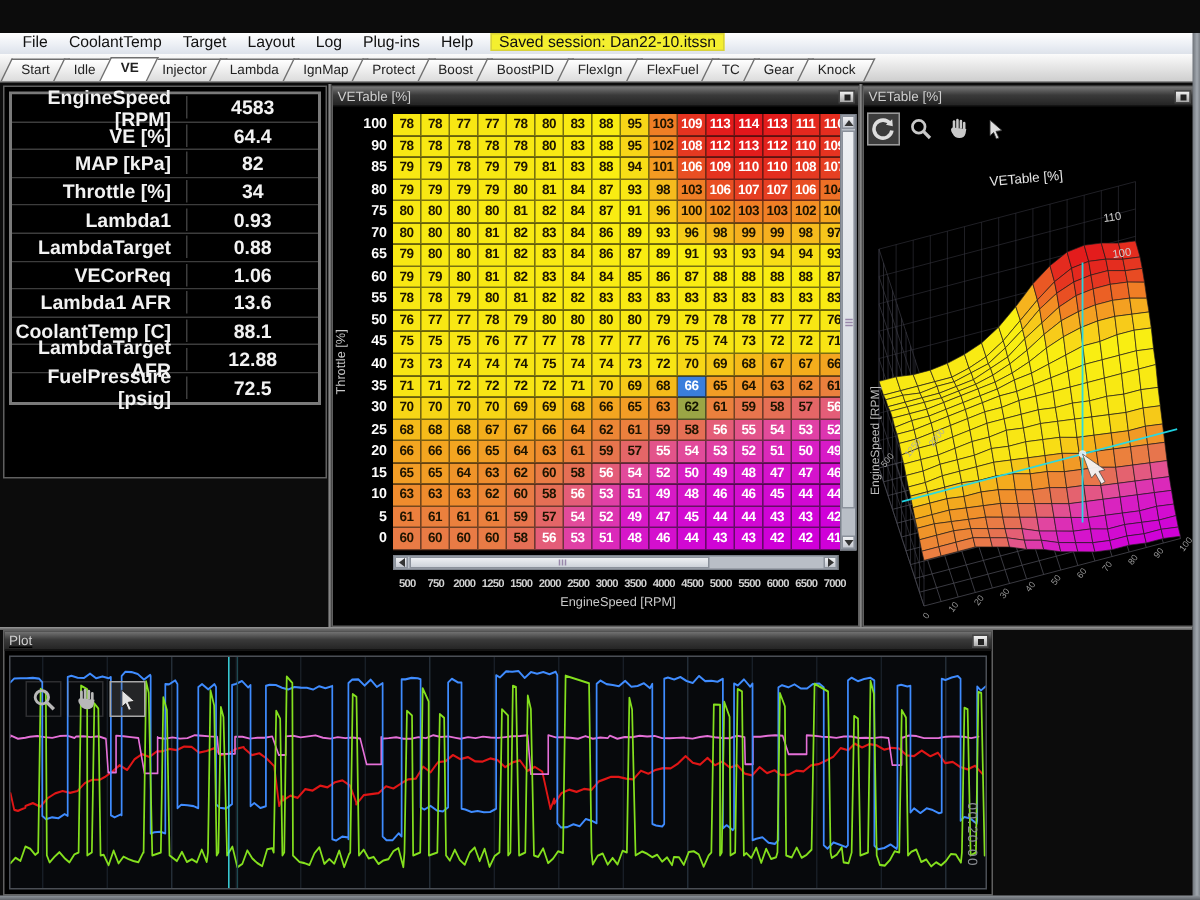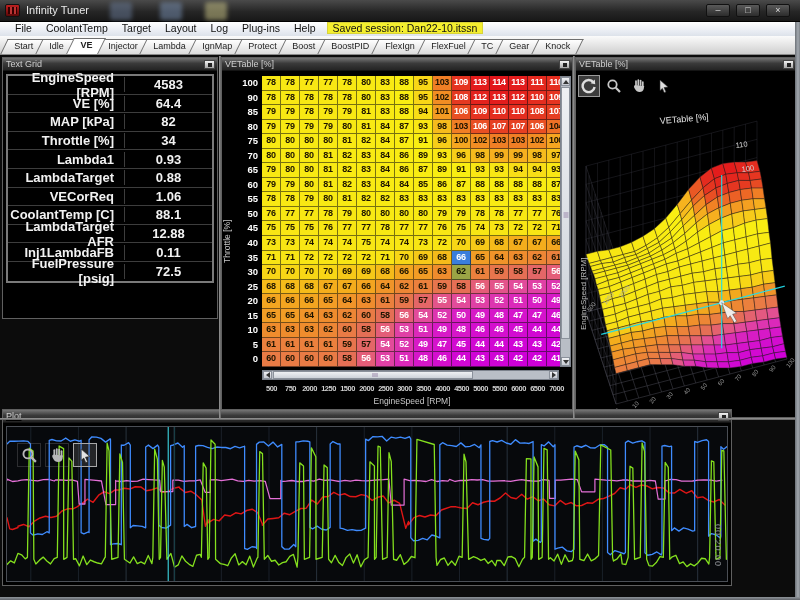--- a/index.html
+++ b/index.html
@@ -101,32 +101,20 @@
   .frame-right { position:absolute; right:0; top:22px; width:5px; bottom:0;
     background:linear-gradient(90deg,#6d7278,#a2a8af 60%,#7c8187); }
   .frame-bottom { position:absolute; left:0; bottom:0; height:3px; width:100%;
     background:linear-gradient(#8f949a,#60646a); }
 </style>
 </head>
 <body>
 
 <div class="window">
 
-  <div class="titlebar">
-    <div class="appicon"></div>
-    <div class="title">Infinity Tuner</div>
-    <div class="ghost" style="left:110px;background:#6a7c9a"></div>
-    <div class="ghost" style="left:160px;background:#7a92b5"></div>
-    <div class="ghost" style="left:205px;background:#cfc98a"></div>
-    <div class="winbtns">
-      <div class="winbtn">–</div>
-      <div class="winbtn">□</div>
-      <div class="winbtn">×</div>
-    </div>
-  </div>
 
   <div class="menubar">
     <span id="menu-items" style="display:flex">
         <span class="menuitem">File</span>
         <span class="menuitem">CoolantTemp</span>
         <span class="menuitem">Target</span>
         <span class="menuitem">Layout</span>
         <span class="menuitem">Log</span>
         <span class="menuitem">Plug-ins</span>
         <span class="menuitem">Help</span>
@@ -145,24 +133,20 @@
       <div class="tab"><span>Boost</span></div>
       <div class="tab"><span>BoostPID</span></div>
       <div class="tab"><span>FlexIgn</span></div>
       <div class="tab"><span>FlexFuel</span></div>
       <div class="tab"><span>TC</span></div>
       <div class="tab"><span>Gear</span></div>
       <div class="tab"><span>Knock</span></div>
     </div>
 
   <div class="panel" style="left:2px; top:57px; width:216px; height:262px;">
-    <div class="phead">
-      <span>Text Grid</span>
-      <span class="pbtn"></span>
-    </div>
     <div id="textgrid-table">
         <div class="tg-row">
           <div class="tg-label">EngineSpeed [RPM]</div>
           <div class="tg-value">4583</div>
         </div>
         <div class="tg-row">
           <div class="tg-label">VE [%]</div>
           <div class="tg-value">64.4</div>
         </div>
         <div class="tg-row">
@@ -179,30 +163,30 @@
         </div>
         <div class="tg-row">
           <div class="tg-label">LambdaTarget</div>
           <div class="tg-value">0.88</div>
         </div>
         <div class="tg-row">
           <div class="tg-label">VECorReq</div>
           <div class="tg-value">1.06</div>
         </div>
         <div class="tg-row">
+          <div class="tg-label">Lambda1 AFR</div>
+          <div class="tg-value">13.6</div>
+        </div>
+        <div class="tg-row">
           <div class="tg-label">CoolantTemp [C]</div>
           <div class="tg-value">88.1</div>
         </div>
         <div class="tg-row">
           <div class="tg-label">LambdaTarget AFR</div>
           <div class="tg-value">12.88</div>
-        </div>
-        <div class="tg-row">
-          <div class="tg-label">Inj1LambdaFB</div>
-          <div class="tg-value">0.11</div>
         </div>
         <div class="tg-row">
           <div class="tg-label">FuelPressure [psig]</div>
           <div class="tg-value">72.5</div>
         </div>
       </div>
   </div>
 
   <div class="panel" style="left:221px; top:57px; width:352px; height:361px;">
     <div class="phead">
@@ -1093,21 +1077,21 @@
         <text x="110.4" y="297" font-size="6" fill="#9a9a9a" font-family="Liberation Sans, sans-serif" transform="rotate(-52 110.4 297)">40</text>
         <text x="127.5" y="292.5" font-size="6" fill="#9a9a9a" font-family="Liberation Sans, sans-serif" transform="rotate(-52 127.5 292.5)">50</text>
         <text x="144.60000000000002" y="288" font-size="6" fill="#9a9a9a" font-family="Liberation Sans, sans-serif" transform="rotate(-52 144.60000000000002 288)">60</text>
         <text x="161.70000000000002" y="283.5" font-size="6" fill="#9a9a9a" font-family="Liberation Sans, sans-serif" transform="rotate(-52 161.70000000000002 283.5)">70</text>
         <text x="178.8" y="279" font-size="6" fill="#9a9a9a" font-family="Liberation Sans, sans-serif" transform="rotate(-52 178.8 279)">80</text>
         <text x="195.9" y="274.5" font-size="6" fill="#9a9a9a" font-family="Liberation Sans, sans-serif" transform="rotate(-52 195.9 274.5)">90</text>
         <text x="213" y="270" font-size="6" fill="#9a9a9a" font-family="Liberation Sans, sans-serif" transform="rotate(-52 213 270)">100</text>
       </svg>
   </div>
 
-  <div class="panel" style="left:2px; top:409px; width:730px; height:177px;text-decoration:underline;">
+  <div class="panel" style="left:2px; top:420px; width:660px; height:177px;text-decoration:underline;">
     <div class="phead">
       <span>Plot</span>
       <span class="pbtn"></span>
     </div>
     <div id="plot-body">
       <svg id="plot-svg" preserveAspectRatio="none" viewBox="0 0 786 156">
           <line x1="26" y1="0" x2="26" y2="156" stroke="#1b222b" stroke-width="1"></line>
           <line x1="78" y1="0" x2="78" y2="156" stroke="#1b222b" stroke-width="1"></line>
           <line x1="130" y1="0" x2="130" y2="156" stroke="#2a3540" stroke-width="1"></line>
           <line x1="182" y1="0" x2="182" y2="156" stroke="#1b222b" stroke-width="1"></line>

